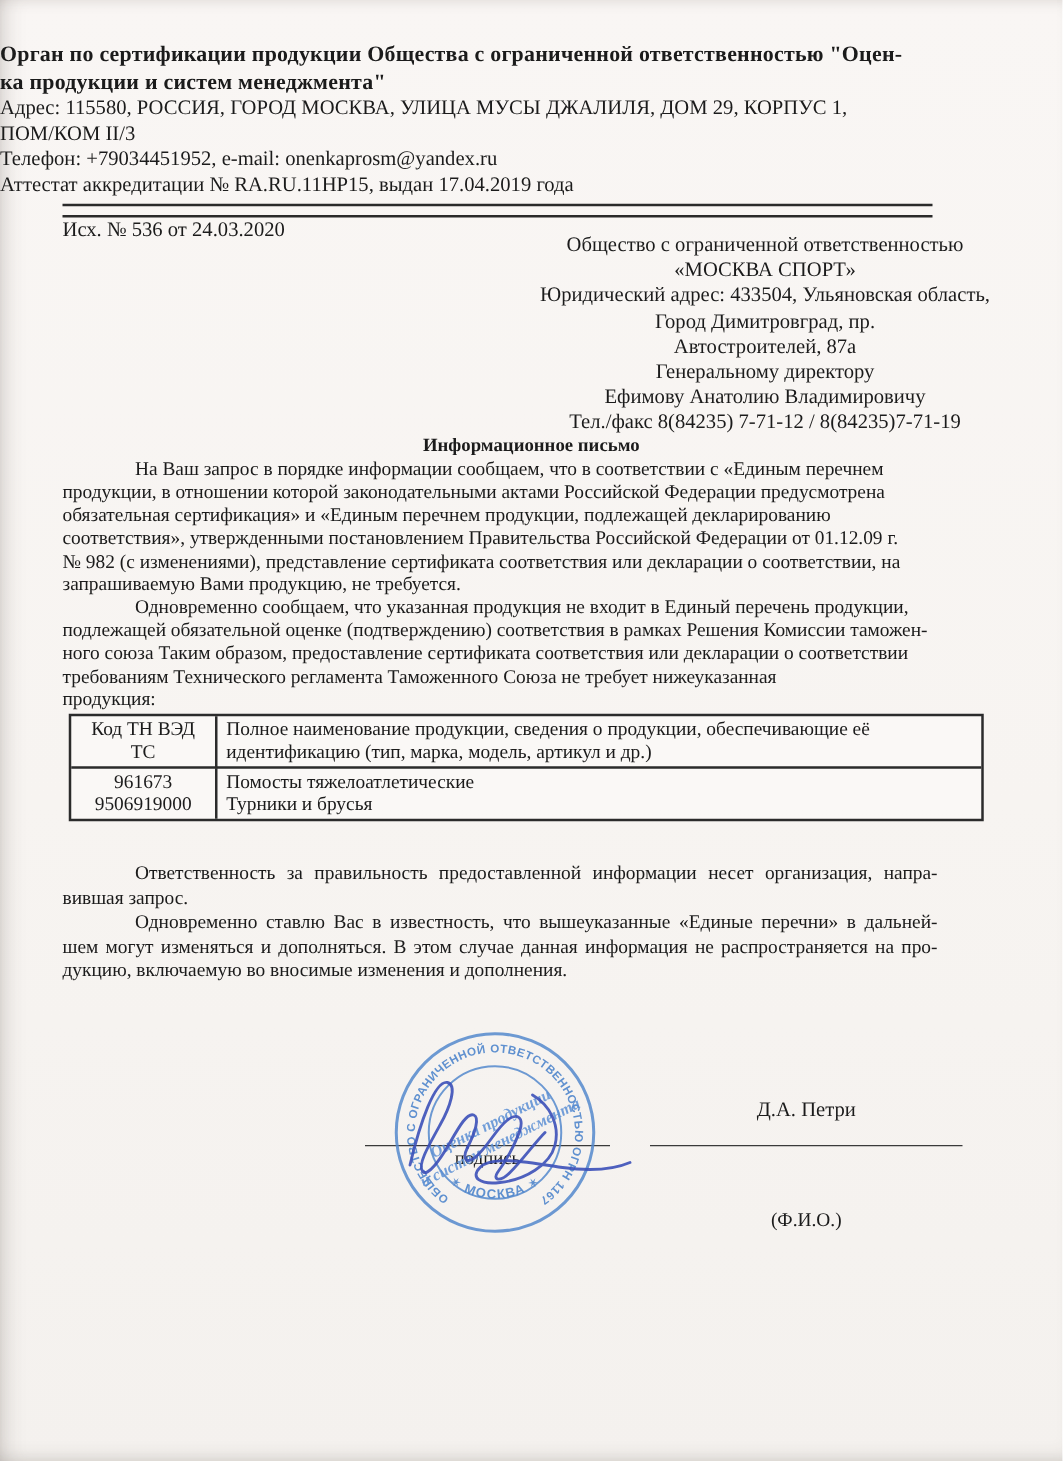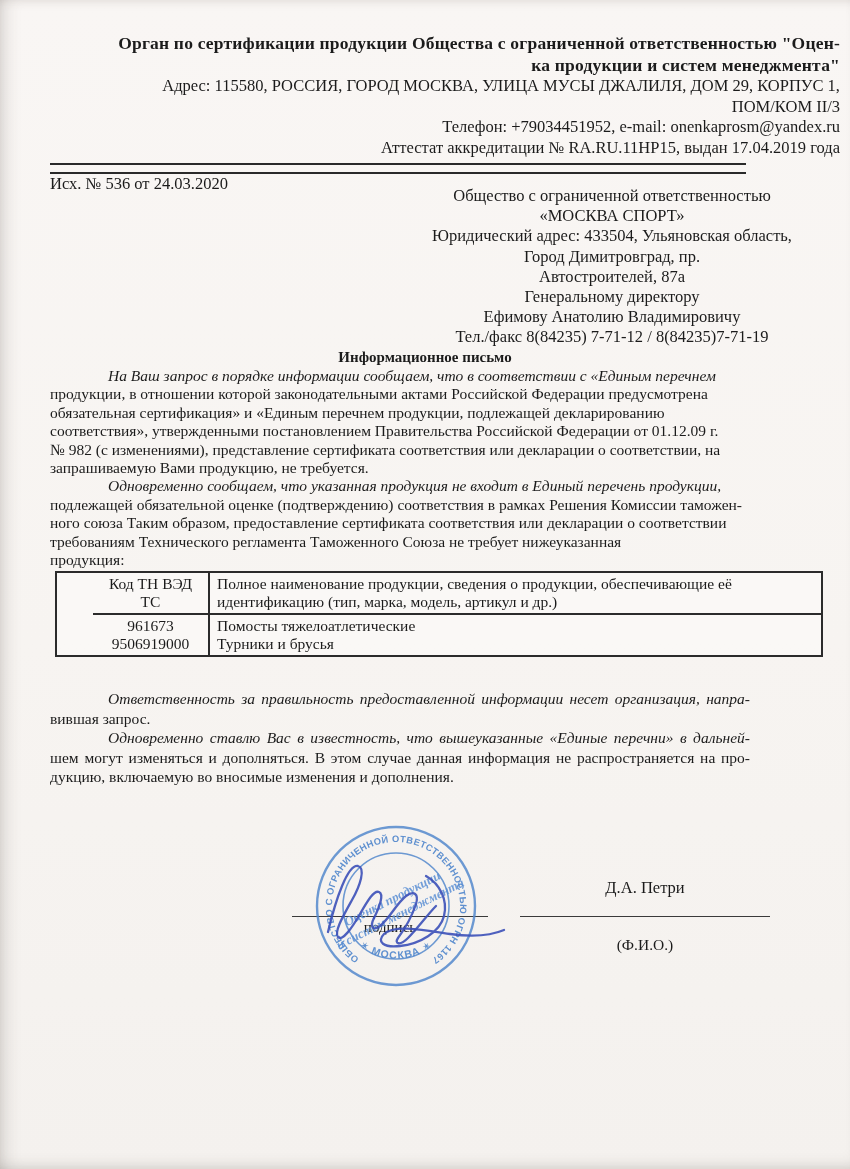--- a/index.html
+++ b/index.html
@@ -3,54 +3,54 @@
 <meta charset="utf-8">
 <style>
   html,body { margin:0; padding:0; }
   .page {
     position:relative; width:850px; height:1169px; overflow:hidden;
     background:linear-gradient(180deg,#f9f6f4 0%,#f7f4f1 55%,#f4f1ee 100%);
     box-shadow: inset 14px 0 20px -14px rgba(70,58,50,.28), inset 0 -12px 16px -12px rgba(70,58,50,.22), inset 0 10px 14px -12px rgba(70,58,50,.18);
     color:#1b1b1b;
     font-family:"Liberation Serif","DejaVu Serif",serif;
   }
-  .letterhead { position:absolute; top:32px; left:0; width:840px; text-align:right; }
+  .letterhead { position:absolute; top:32px; left:0; width:840px; text-align:left; }
   .lh-title { font-weight:bold; font-size:17.5px; line-height:22px; letter-spacing:.2px; }
   .lh-line  { font-size:16.5px; line-height:20.5px; }
   .rule { position:absolute; top:163px; left:50px; width:696px; height:7px;
           border-top:2.5px solid #2a2a2a; border-bottom:2px solid #2a2a2a; }
   .outgoing { position:absolute; top:174px; left:50px; font-size:16.5px; }
   .recipient { position:absolute; top:186px; right:58px; text-align:center;
                font-size:16.5px; line-height:20.2px; }
   .subject { position:absolute; top:349px; left:0; width:850px; text-align:center;
              font-weight:bold; font-size:15px; }
   .bodytext { position:absolute; top:367px; left:50px; width:700px;
               font-size:15.5px; line-height:18.4px; }
-  .indent { text-indent:58px;font-style:italic; }
+  .indent { text-indent:58px; }
   .doc-table { position:absolute; top:571px; left:55px; width:728px;
                border:2px solid #2b2b2b; font-size:15.5px; line-height:17.5px;
-               display:grid; grid-template-columns:115px 1fr; background:rgba(255,255,255,.35);padding-left:36px; }
+               display:grid; grid-template-columns:115px 1fr; background:rgba(255,255,255,.35); }
   .cell { padding:2px 7px 3px 7px; }
   .cell.c1 { text-align:center; padding-left:2px; padding-right:2px; }
   .cell.c2 { border-left:2px solid #2b2b2b; }
   .cell.head { border-bottom:2px solid #2b2b2b; }
   .closing { position:absolute; top:689px; left:50px; width:700px;
              font-size:15.5px; line-height:19.6px; }
   .jline { text-align:justify; text-align-last:justify; }
   .sig-label { position:absolute; top:877px; left:57px; width:240px;
                font-size:16.5px; line-height:23px; }
   .sig-line-a { position:absolute; top:916px; left:292px; width:196px; height:0;
                 border-top:1.5px solid #3a3a3a; }
   .sig-cap-a  { position:absolute; top:919px; left:292px; width:196px;
                 text-align:center; font-size:15px; }
   .sig-name   { position:absolute; top:878px; left:520px; width:250px;
                 text-align:center; font-size:16.5px; }
   .sig-line-b { position:absolute; top:916px; left:520px; width:250px; height:0;
                 border-top:1.5px solid #3a3a3a; }
-  .sig-cap-b  { position:absolute; top:936px; left:520px; width:250px;
+  .sig-cap-b  { position:absolute; top:968px; left:520px; width:250px;
                 text-align:center; font-size:15.5px; }
   .stamp-svg { position:absolute; left:298px; top:820px; width:215px; height:172px; }
   .stamp-ring { fill:none; stroke:#5488cc; opacity:.85; }
   .stamp-txt { fill:#4f86cc; opacity:.9; font-family:"Liberation Sans","DejaVu Sans",sans-serif; font-weight:bold; }
   .stamp-inner { fill:#5b8fd4; opacity:.85; font-style:italic; font-weight:bold;
                  font-family:"Liberation Serif","DejaVu Serif",serif; }
   .sig-stroke { fill:none; stroke:#3c50b8; stroke-width:2.3; stroke-linecap:round; opacity:.9; }
 </style>
 </head>
 <body>

